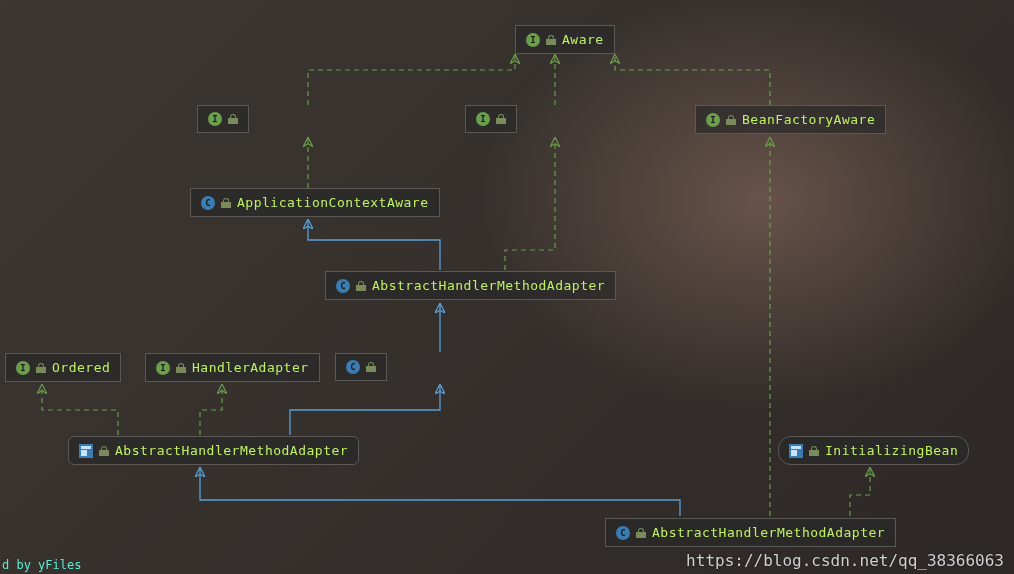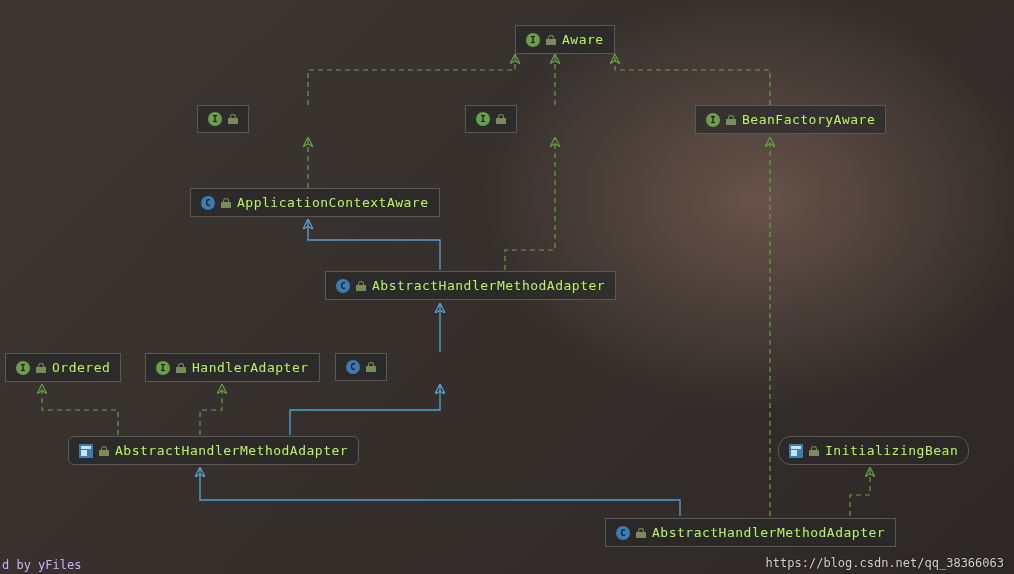--- a/index.html
+++ b/index.html
@@ -61,24 +61,24 @@
     width: 10px; height: 10px; position: relative;
   }
   .lock::before{
     content:""; position:absolute; bottom:0; left:0; width:10px; height:6px; background:#7b8a5a;
   }
   .lock::after{
     content:""; position:absolute; top:0; left:2px; width:4px; height:4px; border:1px solid #7b8a5a; border-bottom:none; border-radius:3px 3px 0 0;
   }
   .lbl { color: #bef264; letter-spacing: 0.5px; }
   .footer-left {
-    position:absolute; left:2px; bottom:2px; color:#c4b5fd; font-size:12px; z-index:2;
+    position:absolute; left:2px; bottom:2px; color:#5eead4; font-size:12px; z-index:2;
   }
   .footer-right {
-    position:absolute; right:10px; bottom:4px; color:#d0d0d0; font-size:12px; z-index:2;
+    position:absolute; right:10px; bottom:4px; color:#d0d0d0; font-size:16px; z-index:2;
     text-shadow:0 0 2px rgba(0,0,0,0.6);
   }
 </style>
 </head>
 <body>
 <div class="bg-overlay"></div>
 
 <svg class="connectors" viewBox="0 0 1014 574">
   <defs>
     <marker id="arr-green" viewBox="0 0 10 10" refX="9" refY="5" markerWidth="8" markerHeight="8" orient="auto">

